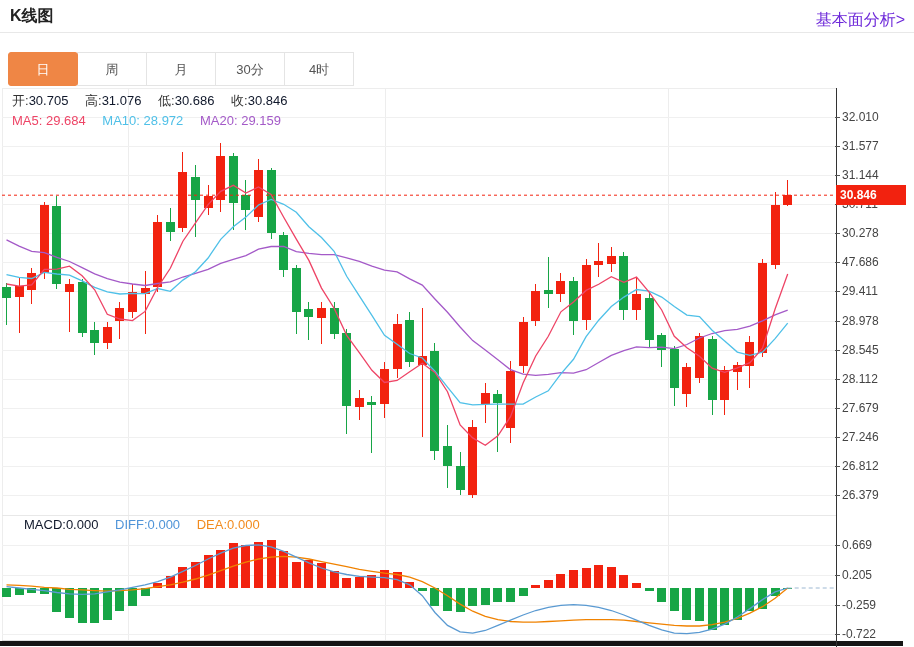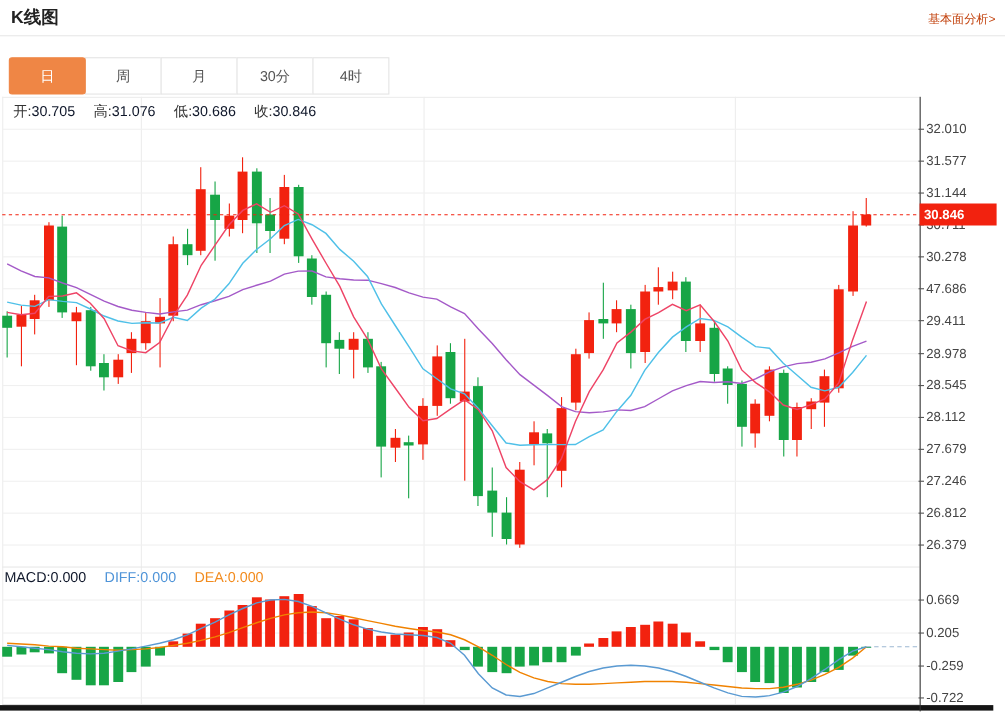--- a/index.html
+++ b/index.html
@@ -1,20 +1,20 @@
 <!DOCTYPE html>
 <html><head>
 <meta charset="utf-8">
 <style>
   html,body{margin:0;padding:0;background:#fff;}
   body{font-family:"Liberation Sans","DejaVu Sans",sans-serif;}
   #page{position:relative;width:914px;height:647px;background:#fff;overflow:hidden;}
   .abs{position:absolute;}
   #page-title{left:10px;top:6px;font-size:16px;font-weight:bold;color:#222;}
-  #fund-link{right:9px;top:10px;font-size:11px;color:#c2410c;text-decoration:none;cursor:pointer;}
+  #fund-link{right:9px;top:10px;font-size:16px;color:#6d28d9;text-decoration:none;cursor:pointer;}
   #header-divider{left:0;top:32px;width:914px;height:1px;background:#e8e8e8;}
   #tabbar{left:8px;top:52px;display:flex;}
   .tab{width:70px;height:34px;line-height:34px;text-align:center;font-size:13px;color:#555;
        background:#fff;border:1px solid #e4e4e4;margin-left:-1px;box-sizing:border-box;cursor:pointer;}
   .tab:first-child{margin-left:0;}
   .tab.active{background:#ef8645;border-color:#ef8645;color:#fff;border-radius:3px;position:relative;z-index:2;}
   #chart{left:0;top:0;width:914px;height:647px;}
   .grid-h{background:#f0f0f0;height:1px;}
   .grid-v{background:#ededed;width:1px;}
   .axis-label{font-size:12px;color:#444;white-space:nowrap;}
@@ -50,22 +50,27 @@
 
   <div class="abs" id="chart">
 
     <div class="abs legend-row" style="left:12px;top:92px;">
       <span class="lbl">开:</span><span class="c-red">30.705</span>
       <span class="lbl gap">高:</span><span class="c-red">31.076</span>
       <span class="lbl gap">低:</span><span class="c-red">30.686</span>
       <span class="lbl gap">收:</span><span class="c-red">30.846</span>
     </div>
 
-
-    <div class="abs legend-row" style="left:4px;top:517px;text-align:right;">
+    <div class="abs legend-row" style="left:12px;top:113px;">
+      <span class="c-ma5">MA5:</span> <span class="c-ma5">29.684</span>
+      <span class="c-ma10 gap">MA10:</span> <span class="c-ma10">28.972</span>
+      <span class="c-ma20 gap">MA20:</span> <span class="c-ma20">29.159</span>
+    </div>
+
+    <div class="abs legend-row" style="left:24px;top:517px;text-align:right;">
       <span class="c-red">MACD:</span><span class="c-red">0.000</span>
       <span class="c-diff gap">DIFF:</span><span class="c-diff">0.000</span>
       <span class="c-dea gap">DEA:</span><span class="c-dea">0.000</span>
     </div>
 
     <div class="abs" id="price-box" style="left:836px;top:185px;width:66px;height:20px;">30.846</div>
   <div class="abs" style="left: 2px; top: 88px; width: 1px; height: 552px; background: rgb(237, 237, 237);"></div>
       <div class="abs" style="left: 2px; top: 88px; width: 834px; height: 1px; background: rgb(237, 237, 237);"></div>
       <div class="abs grid-v" style="left: 128px; top: 88px; width: 1px; height: 552px;"></div>
       <div class="abs grid-v" style="left: 385px; top: 88px; width: 1px; height: 552px;"></div>

